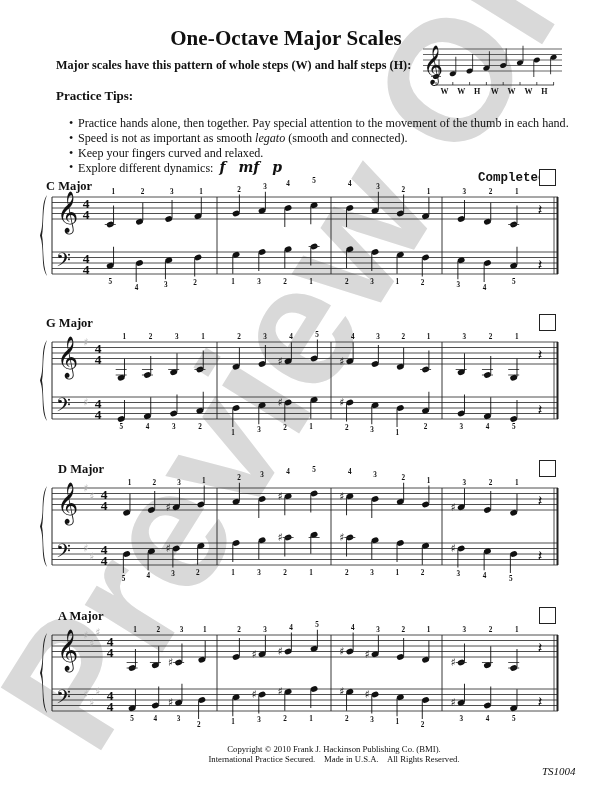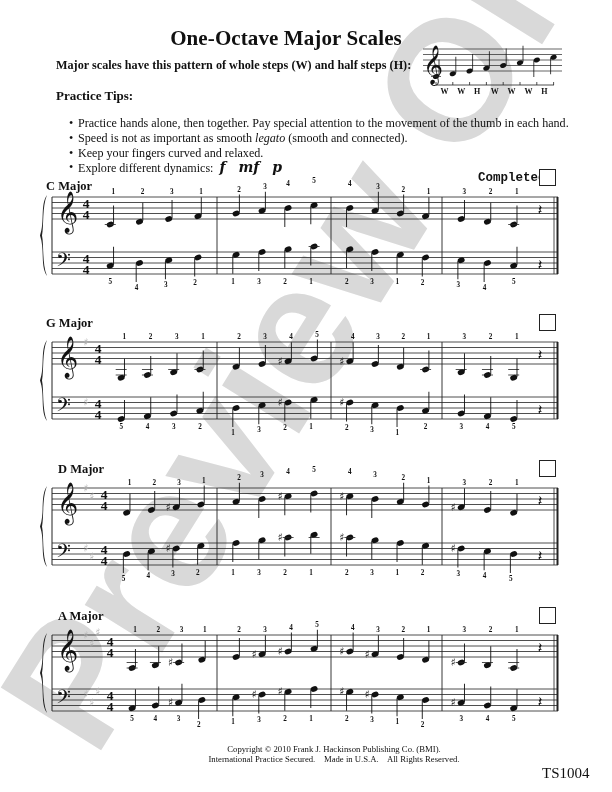--- a/index.html
+++ b/index.html
@@ -11,21 +11,21 @@
   .intro{left:56px;top:58px;font-size:12.2px;z-index:2;font-weight:bold;}
   .tips-head{left:56px;top:88px;font-size:13px;font-weight:bold;z-index:2;}
   .tips{left:56px;top:103px;font-size:12.1px;line-height:14.8px;z-index:2;margin:13px;padding:0;list-style:none;}
   .tips li{position:relative;padding-left:9px;white-space:nowrap;}
   .tips li:before{content:"\2022";position:absolute;left:0;top:0;}
   .dyn{font-style:italic;font-weight:bold;font-size:14px;margin-left:6px;font-family:"DejaVu Serif",serif;}
   .scale-title{font-size:12.5px;font-weight:bold;z-index:2;}
   .completed{font-size:12.5px;font-weight:bold;z-index:2;font-family:Liberation Mono, monospace;}
   .checkbox{width:17px;height:17px;border:1.1px solid #222;background:#fff;z-index:2;box-sizing:border-box;}
   .footer{left:0;width:612px;top:744px;text-align:center;font-size:8.7px;line-height:10.4px;z-index:2;padding-left:28px;}
-  .code{left:542px;top:765px;font-size:15px;z-index:2;}
+  .code{left:542px;top:765px;font-size:11px;z-index:2;font-style:italic;}
   .pattern-label{font-size:8px;font-weight:bold;z-index:2;}
 </style>
 </head>
 <body>
 
 <svg id="watermark" viewBox="0 0 612 792">
   <text id="wm-text" x="0" y="0" transform="translate(95,760) rotate(-58)" font-family="Liberation Sans, sans-serif" font-weight="bold" font-size="172" fill="#d9d9d9">Preview Only</text>
 </svg>
 
 <svg id="music" viewBox="0 0 612 792">

